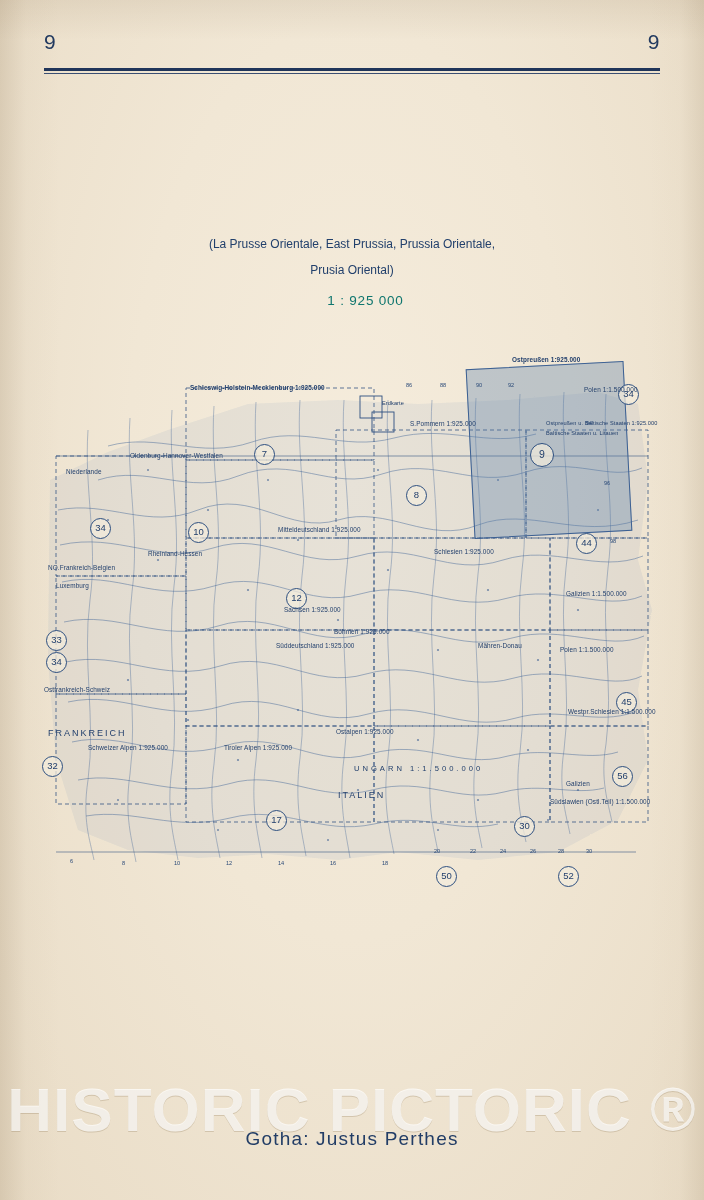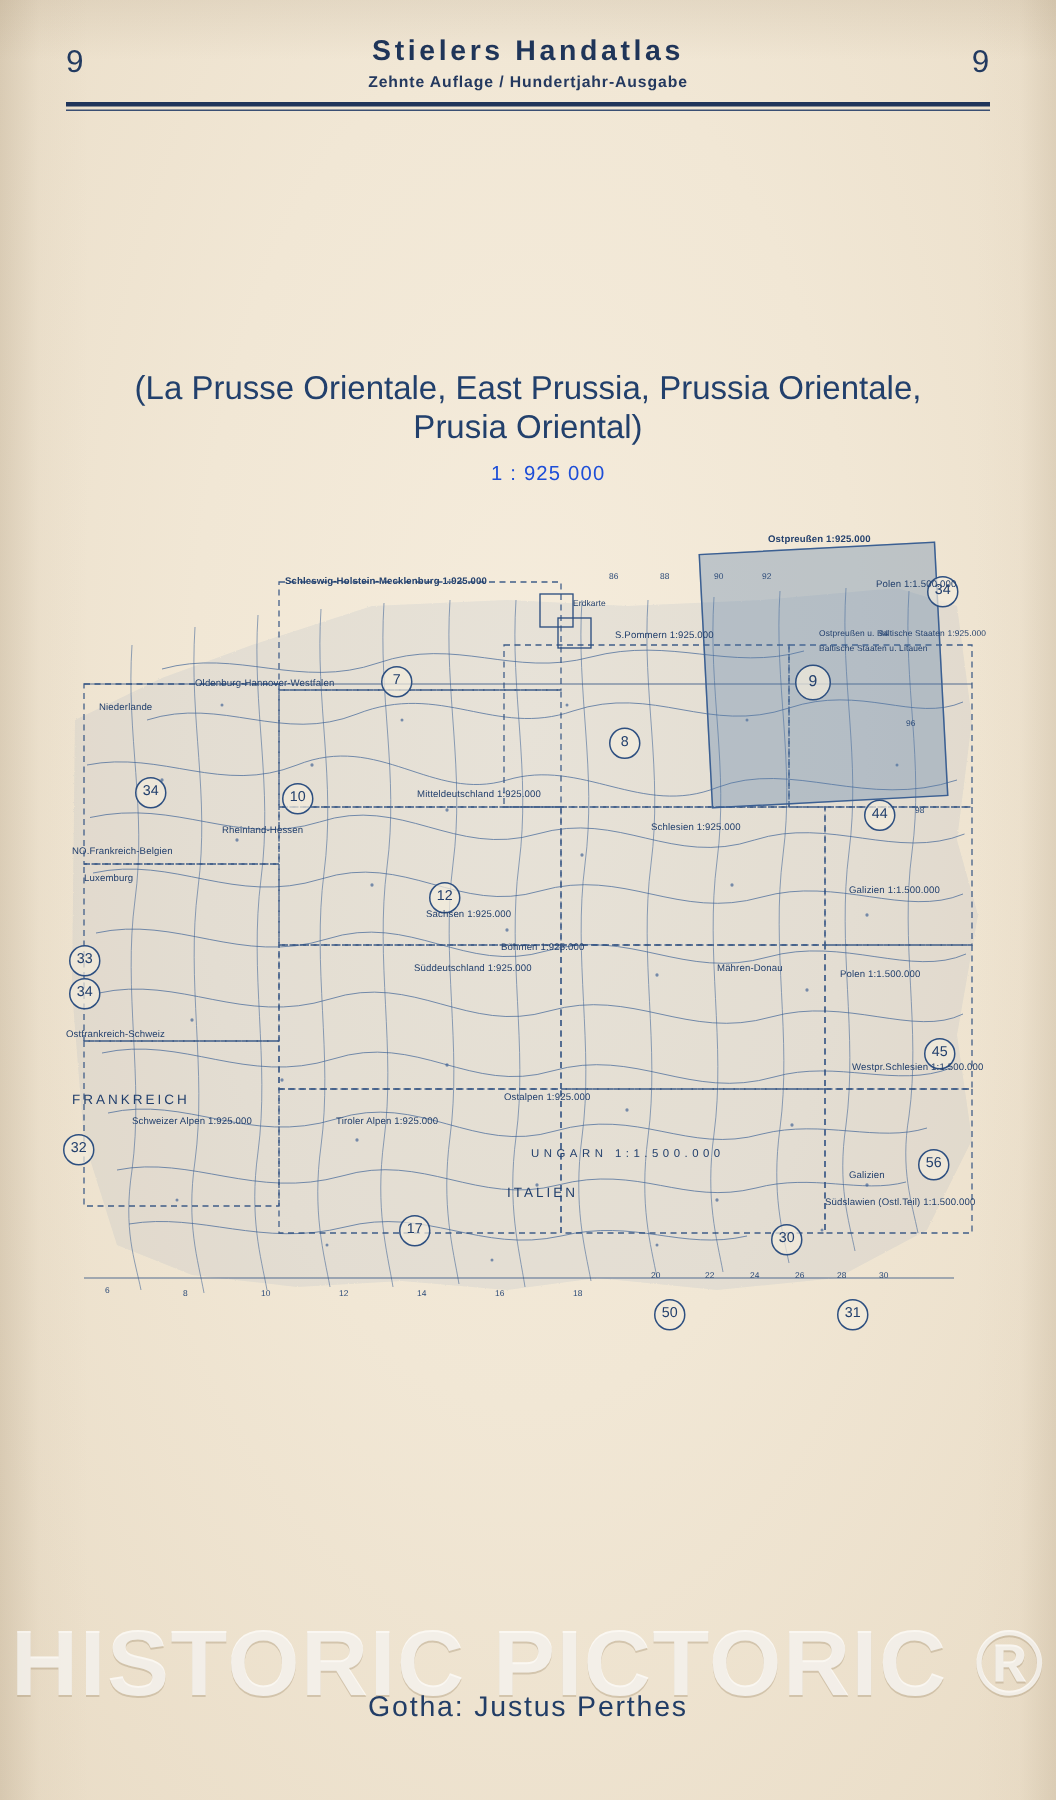--- a/index.html
+++ b/index.html
@@ -92,30 +92,30 @@
     left: 0;
     right: 0;
     text-align: center;
   }
   .map-title {
     font-size: 31px;
     letter-spacing: 0.5px;
     color: #203a63;
   }
   .map-subtitle {
-    margin-top: 24px;
-    font-size: 22px;
+    margin-top: 9px;
+    font-size: 12px;
     line-height: 26px;
     color: #22406c;
   }
   .map-scale {
     margin-top: 10px;
     font-size: 13.5px;
     letter-spacing: 0.8px;
-    color: #1d4ed8;
+    color: #0f766e;
     padding-left: 27px;
   }
 
   
   .index-map {
     position: absolute;
     left: 38px;
     top: 360px;
     width: 628px;
     height: 530px;
@@ -195,24 +195,20 @@
   }
 </style>
 </head>
 <body>
 
 <div class="page"></div>
 
 <div class="header">
   <div class="folio left">9</div>
   <div class="folio right">9</div>
-  <div class="header-center">
-    <div class="atlas-title">Stielers Handatlas</div>
-    <div class="atlas-sub">Zehnte Auflage / Hundertjahr-Ausgabe</div>
-  </div>
   <div class="rule"></div>
   <div class="rule thin"></div>
 </div>
 
 <div class="title-block">
   <div class="map-subtitle">
     <div>(La Prusse Orientale, East Prussia, Prussia Orientale,</div>
     <div>Prusia Oriental)</div>
   </div>
   <div class="map-scale">1 : 925 000</div>
@@ -338,21 +334,21 @@
   <div class="circ" style="left:150px; top:162px;">10</div>
   <div class="circ" style="left:248px; top:228px;">12</div>
   <div class="circ" style="left:566px; top:332px;margin-left:12px;">45</div>
   <div class="circ" style="left:8px;   top:270px;">33</div>
   <div class="circ" style="left:8px;   top:292px;">34</div>
   <div class="circ" style="left:562px; top:406px;margin-left:12px;">56</div>
   <div class="circ" style="left:4px;   top:396px;">32</div>
   <div class="circ" style="left:228px; top:450px;">17</div>
   <div class="circ" style="left:476px; top:456px;">30</div>
   <div class="circ" style="left:398px; top:506px;">50</div>
-  <div class="circ" style="left:520px; top:506px;">31</div>
+  <div class="circ" style="left:520px; top:506px;">52</div>
   <div class="circ big" style="left:492px; top:83px;">9</div>
 
   <div class="lbl b" style="left:474px; top:-4px;">Ostpreußen 1:925.000</div>
   <div class="lbl" style="left:546px; top:26px;">Polen 1:1.500.000</div>
   <div class="lbl sm" style="left:508px; top:60px;">Ostpreußen u. Baltische Staaten 1:925.000</div>
   <div class="lbl sm" style="left:508px; top:70px;">Baltische Staaten u. Litauen</div>
   <div class="lbl b" style="left:152px; top:24px;">Schleswig-Holstein-Mecklenburg 1:925.000</div>
   <div class="lbl" style="left:372px; top:60px;">S.Pommern 1:925.000</div>
   <div class="lbl" style="left:92px;  top:92px;">Oldenburg-Hannover-Westfalen</div>
   <div class="lbl" style="left:28px;  top:108px;">Niederlande</div>

